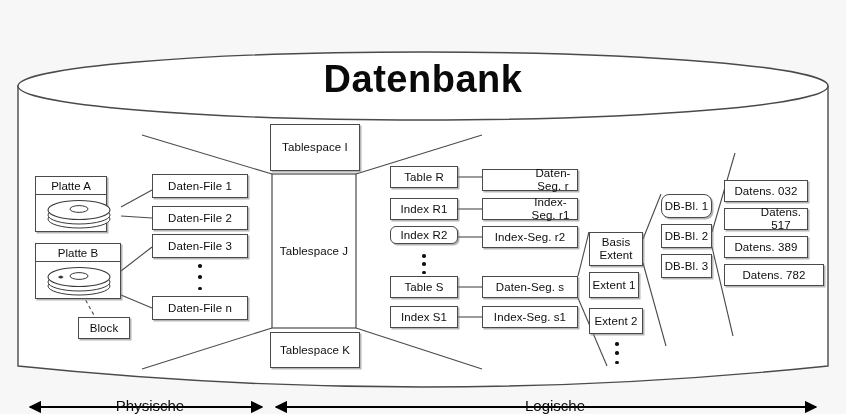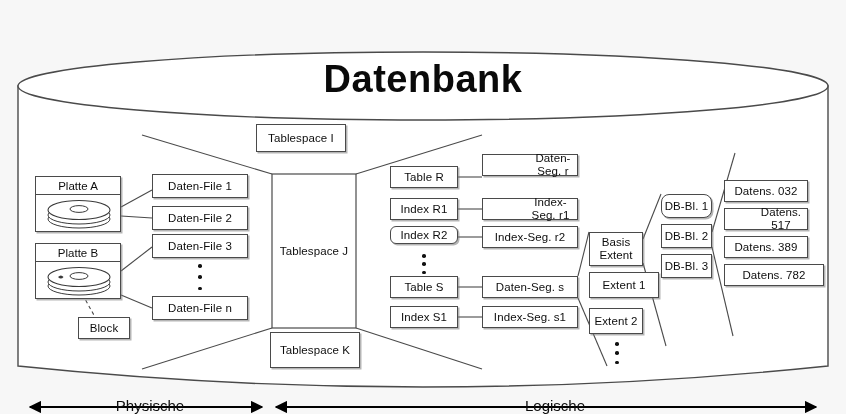--- a/index.html
+++ b/index.html
@@ -164,21 +164,21 @@
       <path d="M 712 196 L 735 117"></path>
       <path d="M 712 211 L 733 300"></path>
     </g>
 
     <line x1="30" y1="371" x2="262" y2="371" stroke="#000" stroke-width="1.8" marker-start="url(#arrowStart)" marker-end="url(#arrowEnd)"></line>
     <line x1="276" y1="371" x2="816" y2="371" stroke="#000" stroke-width="1.8" marker-start="url(#arrowStart)" marker-end="url(#arrowEnd)"></line>
   </svg>
 
   <div class="title">Datenbank</div>
 
-  <div class="platte" style="left:35px; top:140px; width:86px; height:56px;">
+  <div class="platte" style="left:35px; top:140px; width:72px; height:56px;">
     <div class="platte-label">Platte A</div>
     <div class="platte-body">
       <svg class="disk-svg" width="86" height="38" viewBox="0 0 86 38">
         <ellipse cx="43" cy="24" rx="31" ry="9" fill="#fff" stroke="#3a3a3a" stroke-width="1"></ellipse>
         <ellipse cx="43" cy="20" rx="31" ry="9" fill="#fff" stroke="#3a3a3a" stroke-width="1"></ellipse>
         <ellipse cx="43" cy="15" rx="31" ry="9.5" fill="#fff" stroke="#3a3a3a" stroke-width="1.1"></ellipse>
         <ellipse cx="43" cy="14" rx="9" ry="3.4" fill="#fff" stroke="#3a3a3a" stroke-width="1"></ellipse>
       </svg>
     </div>
   </div>
@@ -201,44 +201,44 @@
   <div class="box" style="left:152px; top:138px; width:96px; height:24px;">Daten-File 1</div>
   <div class="box" style="left:152px; top:170px; width:96px; height:24px;">Daten-File 2</div>
   <div class="box" style="left:152px; top:198px; width:96px; height:24px;">Daten-File 3</div>
   <div class="vdots" style="left:195px; top:228px; width:10px; height:26px;">
     <i></i>
       <i></i>
       <i></i>
   </div>
   <div class="box" style="left:152px; top:260px; width:96px; height:24px;">Daten-File n</div>
 
-  <div class="box" style="left:256px; top:88px; width:90px; height:28px;">Tablespace I</div>
+  <div class="box" style="left:270px; top:88px; width:90px; height:47px;">Tablespace I</div>
   <div class="box" style="left:272px; top:138px; width:84px; height:154px; border-color:transparent; box-shadow:none; background:transparent;">Tablespace J</div>
   <div class="box" style="left:270px; top:296px; width:90px; height:36px;">Tablespace K</div>
 
   <div class="box" style="left:390px; top:130px; width:68px; height:22px;">Table R</div>
   <div class="box" style="left:390px; top:162px; width:68px; height:22px;">Index R1</div>
   <div class="box" style="left:390px; top:190px; width:68px; height:18px;border-radius:6px;">Index R2</div>
   <div class="vdots" style="left:419px; top:218px; width:10px; height:20px;">
     <i></i>
       <i></i>
       <i></i>
   </div>
   <div class="box" style="left:390px; top:240px; width:68px; height:22px;">Table S</div>
   <div class="box" style="left:390px; top:270px; width:68px; height:22px;">Index S1</div>
 
-  <div class="box" style="left:482px; top:118px; width:96px; height:22px;padding-left:46px;">Daten-Seg. r</div>
+  <div class="box" style="left:482px; top:133px; width:96px; height:22px;padding-left:46px;">Daten-Seg. r</div>
   <div class="box" style="left:482px; top:162px; width:96px; height:22px;padding-left:41px;">Index-Seg. r1</div>
   <div class="box" style="left:482px; top:190px; width:96px; height:22px;">Index-Seg. r2</div>
   <div class="box" style="left:482px; top:240px; width:96px; height:22px;">Daten-Seg. s</div>
   <div class="box" style="left:482px; top:270px; width:96px; height:22px;">Index-Seg. s1</div>
 
   <div class="box" style="left:589px; top:196px; width:54px; height:34px;">Basis
 Extent</div>
-  <div class="box" style="left:589px; top:236px; width:70px; height:26px;text-align:right;">Extent 1</div>
+  <div class="box" style="left:589px; top:236px; width:50px; height:26px;text-align:right;">Extent 1</div>
   <div class="box" style="left:589px; top:272px; width:54px; height:26px;">Extent 2</div>
   <div class="vdots" style="left:612px; top:306px; width:10px; height:22px;">
     <i></i>
       <i></i>
       <i></i>
   </div>
 
   <div class="box" style="left:661px; top:158px; width:51px; height:24px;border-radius:8px;">DB-Bl. 1</div>
   <div class="box" style="left:661px; top:188px; width:51px; height:24px;">DB-Bl. 2</div>
   <div class="box" style="left:661px; top:218px; width:51px; height:24px;">DB-Bl. 3</div>

